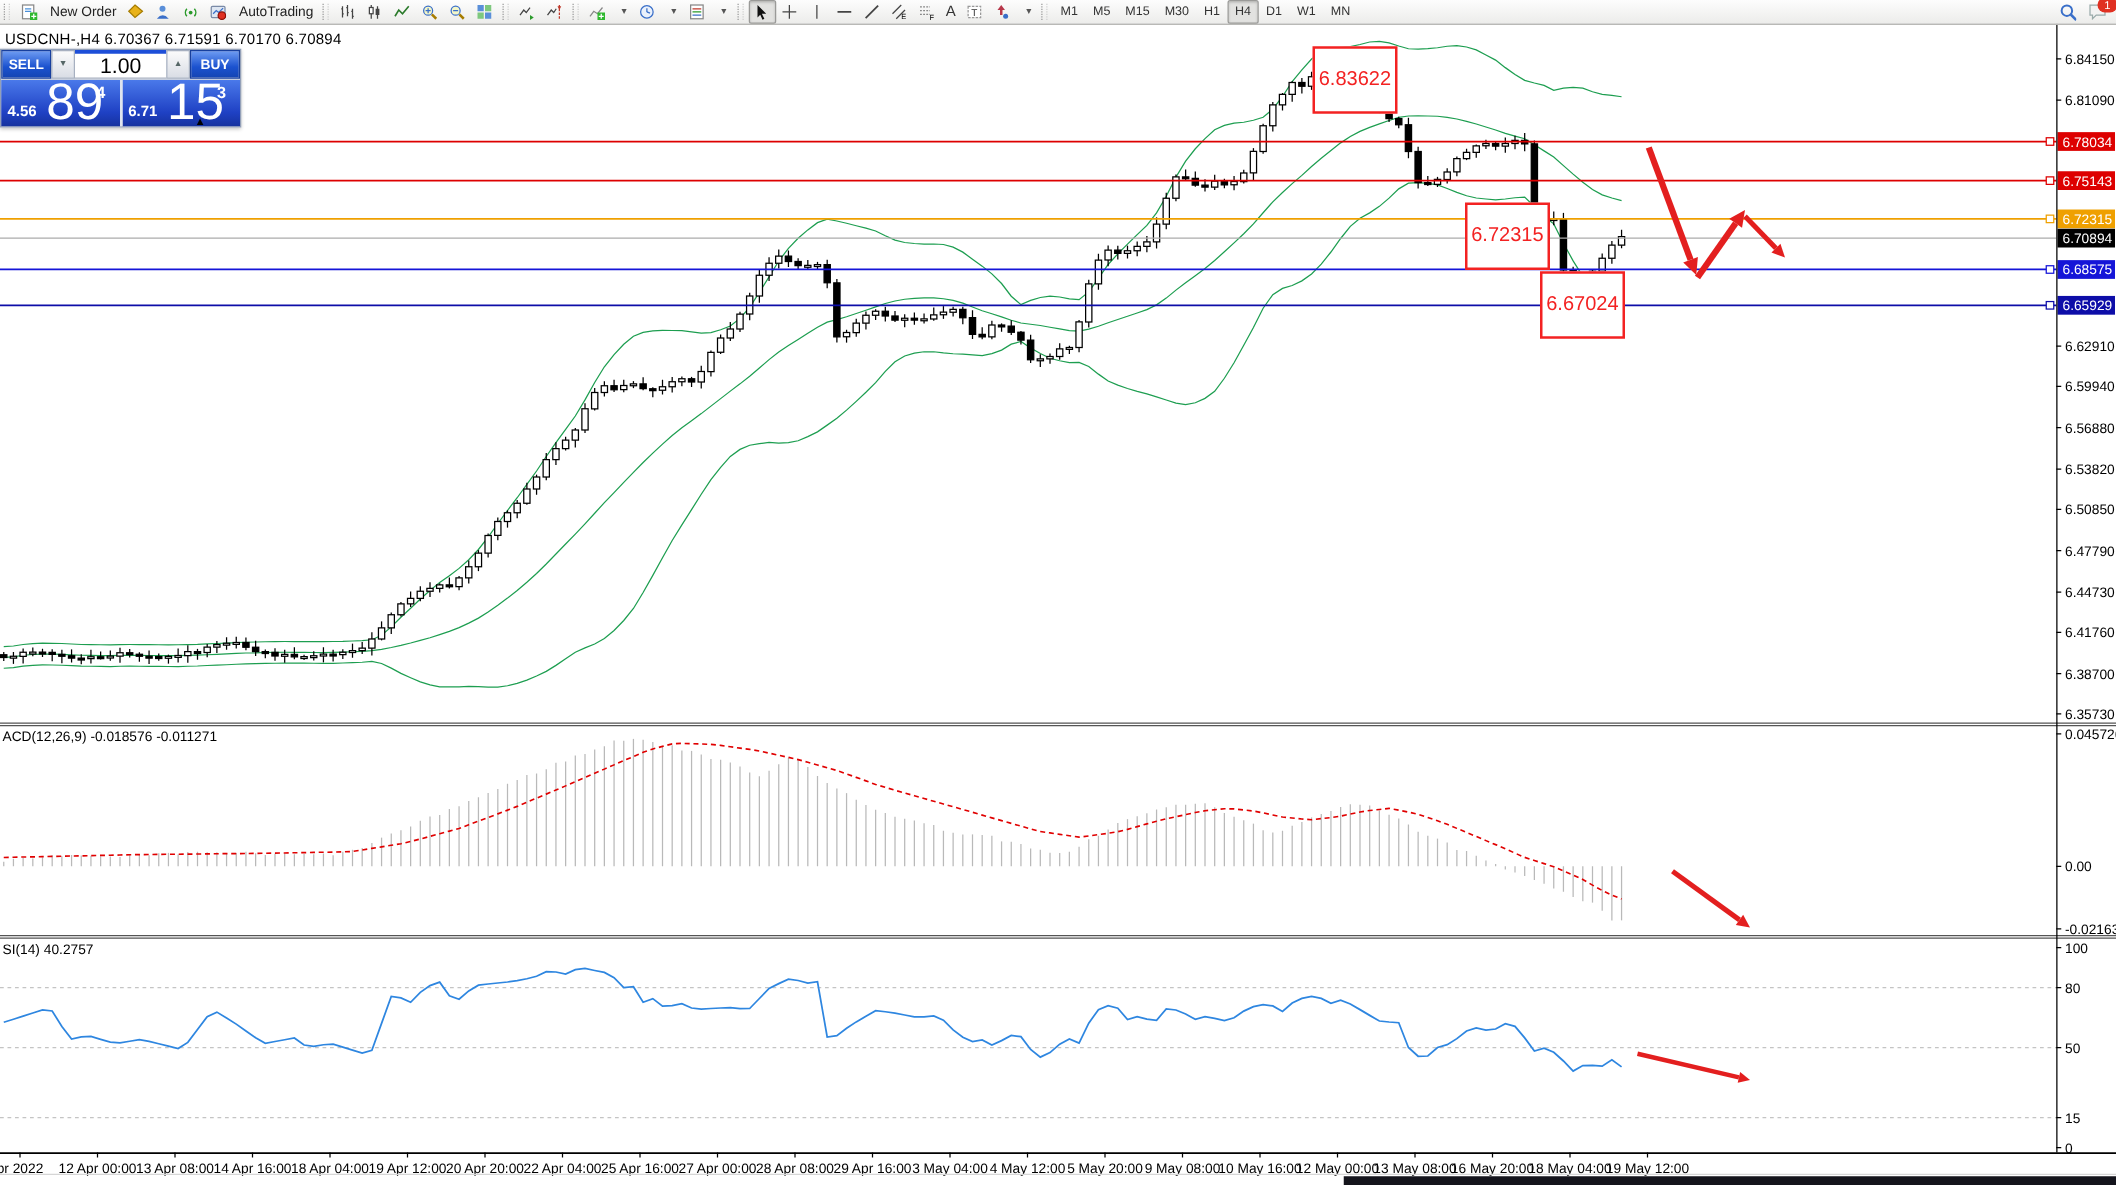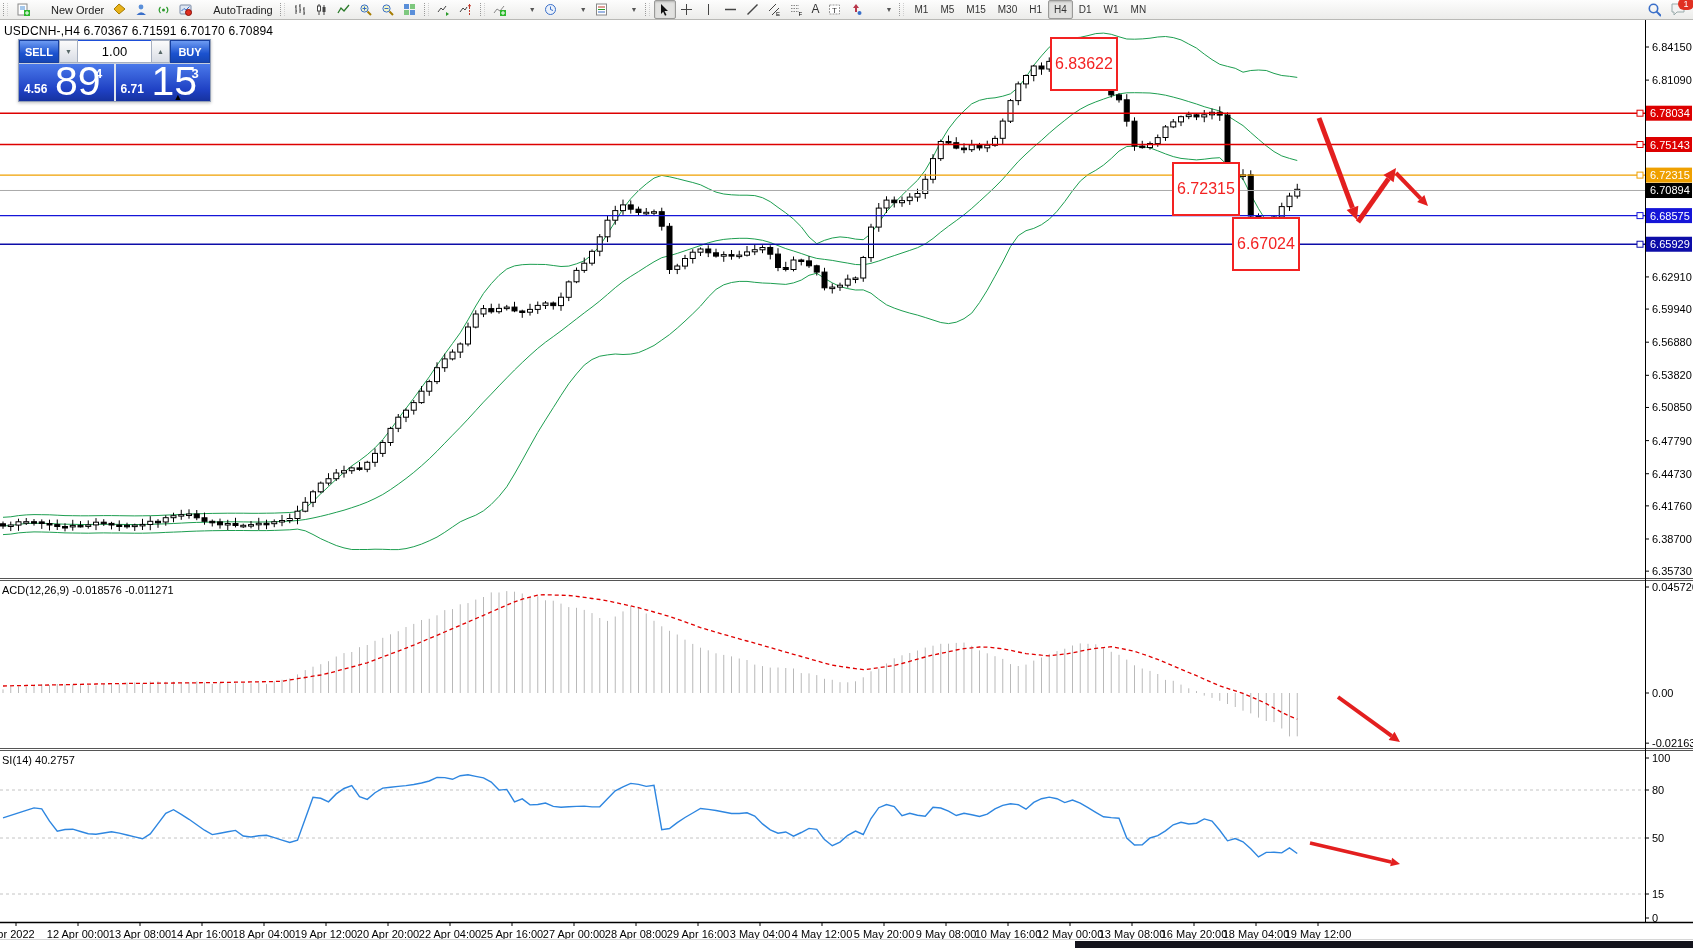--- a/index.html
+++ b/index.html
@@ -4,47 +4,47 @@
 <style>
   html,body{margin:0;padding:0;background:#fff;}
   #stage{position:relative;width:1693px;height:948px;overflow:hidden;background:#fff;
          font-family:"Liberation Sans",sans-serif;-webkit-font-smoothing:antialiased;}
   
   #toolbar{position:absolute;left:0;top:0;width:1693px;height:19px;z-index:40;
            background:linear-gradient(#fdfdfd,#ececea);border-bottom:1px solid #b9b9b6;
            display:flex;align-items:center;font-size:11px;color:#222;}
   .grip{width:3px;height:13px;margin:0 4px 0 3px;border-left:1px dotted #9a9a9a;border-right:1px dotted #cfcfcf;}
   .tbgrp{display:flex;align-items:center;height:19px;}
-  .tbtn{display:flex;align-items:center;gap:21px;height:17px;padding:0 3px;border:1px solid transparent;
+  .tbtn{display:flex;align-items:center;gap:10px;height:17px;padding:0 3px;border:1px solid transparent;
         border-radius:2px;cursor:default;white-space:nowrap;}
   .tbtn.active{background:#e2e2e0;border:1px solid #9a9a98;box-shadow:inset 0 1px 2px rgba(0,0,0,.2);}
   .tf{padding:0 5px;font-size:10px;color:#333;}
   .caret{font-size:7px;color:#555;margin-left:1px;}
   .ic{display:inline-flex;width:14px;height:14px;align-items:center;justify-content:center;}
   .glyph{font-size:11px;line-height:11px;}
   #tb-right{margin-left:auto;display:flex;align-items:center;margin-right:6px;gap:8px;}
   .badge{position:absolute;top:-5px;right:-7px;background:#e03022;color:#fff;border-radius:8px;
          min-width:12px;height:12px;font-size:9px;line-height:12px;text-align:center;padding:0 2px;}
   
   #ohlc{position:absolute;left:4px;top:24px;font-size:12px;color:#000;z-index:30;letter-spacing:.2px;}
   .indlab{position:absolute;font-size:11px;color:#000;z-index:30;}
   svg#chart{position:absolute;left:0;top:0;z-index:10;}
   .note{position:absolute;z-index:35;border:2px solid #f32222;color:#f32222;background:#fff;
         font-size:16px;line-height:18px;padding:16px 3px;white-space:nowrap;}
   
-  #op{position:absolute;left:18px;top:39px;width:191px;height:61px;z-index:36;
+  #op{position:absolute;left:0;top:39px;width:191px;height:61px;z-index:36;
       background:#eef1f7;border:1px solid #93a0b8;box-shadow:0 1px 3px rgba(0,0,0,.25);}
   #op-row1{display:flex;height:23px;}
   .opbtn{width:38px;display:flex;align-items:center;justify-content:center;color:#fff;
          font-size:11px;font-weight:700;background:linear-gradient(#6d9bf2,#1b52cf 60%,#1545b4);
          border:1px solid #173f9e;cursor:pointer;}
   .spin{width:17px;display:flex;align-items:center;justify-content:center;font-size:7px;color:#566;
         background:linear-gradient(#fbfbfb,#d9dde5);border:1px solid #a7b0c0;cursor:pointer;}
   #vol{flex:1;display:flex;align-items:center;justify-content:center;background:#fff;
-       border-top:1px solid #1d4ed8;border-bottom:1px solid #a7b0c0;font-size:13px;color:#000;}
+       border-top:3px solid #1d4ed8;border-bottom:1px solid #a7b0c0;font-size:17px;color:#000;}
   #op-row2{display:flex;height:37px;border-top:1px solid #c6cede;}
   .phalf{flex:1;position:relative;background:linear-gradient(#4a79ea,#1f41c4 70%,#16329f);
          color:#fff;overflow:hidden;cursor:pointer;}
   .phalf+.phalf{border-left:2px solid #dfe4ee;}
   .psmall{position:absolute;left:5px;bottom:5px;font-size:12px;font-weight:700;}
   .pbig{position:absolute;left:36px;bottom:-4px;font-size:41px;font-weight:400;}
   .psup{position:absolute;left:76px;top:2px;font-size:13px;font-weight:700;}
   .upmark{position:absolute;left:58px;bottom:-1px;color:#000;font-size:9px;z-index:37;}
   #btmstrip{position:absolute;left:1075px;top:941px;width:618px;height:7px;background:#14141c;z-index:20;}
   #btmline{position:absolute;left:0;top:939px;width:1693px;height:1px;background:#d6d6d6;z-index:19;}

